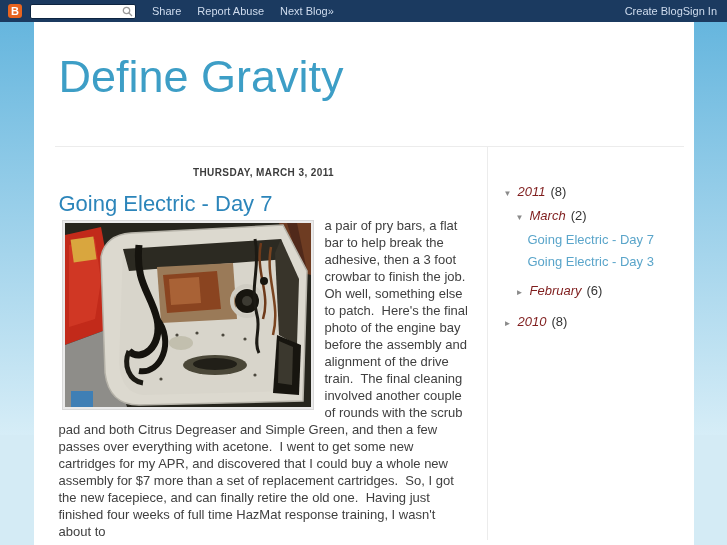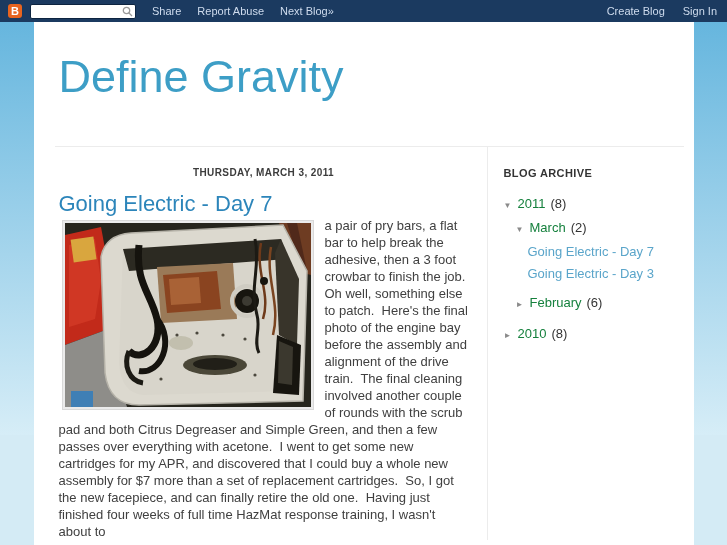--- a/index.html
+++ b/index.html
@@ -10,21 +10,21 @@
   .navbar { height:22px; background:#1b3a60; display:flex; align-items:center; padding:0 10px 0 8px; }
   .nav-logo { width:14px; height:14px; background:#e8641f; border-radius:3px; color:#fff;
               font-weight:bold; font-size:11px; line-height:14px; text-align:center; margin-right:8px; cursor:pointer; }
   .nav-search { width:106px; height:15px; background:#fff; border:1px solid #0d2440; border-radius:2px;
                 display:flex; align-items:center; }
   .nav-search input { flex:1; border:none; outline:none; height:11px; width:80px; font-size:10px; padding-left:3px; }
   .nav-search svg { margin-right:2px; }
   .nav-links { display:flex; gap:16px; margin-left:16px; }
   .nav-link { color:#cfdcee; font-size:11px; text-decoration:none; cursor:pointer; white-space:nowrap; }
   .nav-spacer { flex:1; }
-  .nav-right { display:flex; gap:18px; }
+  .nav-right { display:flex; }
 
   
   .page { height:413px; background:linear-gradient(#66b6de, #d6edf7); }
   .content { width:660px; height:523px; margin:0 auto; background:#ffffff; overflow:hidden; }
 
   
   .blog-header { padding:30px 25px 0 25px; }
   .blog-title { font-size:45px; line-height:1.1; color:#3d9ec6; font-weight:normal; cursor:pointer; }
   .header-rule { height:1px; background:#ececec; margin:44px 10px 0 21px; }
 
@@ -47,21 +47,21 @@
   
   .side-heading { font-size:11px; font-weight:bold; color:#333; letter-spacing:0.4px; }
   .archive { margin-top:16px; font-size:13px; }
   .arch-row { display:flex; align-items:baseline; margin-bottom:5px; line-height:17px; }
   .arch-row.gap { margin-top:12px; }
   .indent-0 { padding-left:0; }
   .indent-1 { padding-left:12px; }
   .indent-2 { padding-left:24px; }
   .toggle { width:14px; font-size:8px; color:#8a8a8a; cursor:pointer; flex:0 0 14px; }
   .arch-link { text-decoration:none; cursor:pointer; margin-right:5px; }
-  .link-year, .link-month { color:#15803d; }
+  .link-year, .link-month { color:#7f1d1d;font-style:italic; }
   .link-post { color:#5aa5ca; }
   .arch-count { color:#333; }
 </style>
 </head>
 <body>
 
 <div class="navbar">
   <div class="nav-logo">B</div>
   <div class="nav-search">
     <input type="text" value="" style="">
@@ -150,21 +150,20 @@
                 <circle cx="190" cy="152" r="1.6" fill="#4b483e"></circle>
               </svg>
             </div>
             <p>a pair of pry bars, a flat bar to help break the adhesive, then a 3 foot crowbar to finish the job.  Oh well, something else to patch.  Here's the final photo of the engine bay before the assembly and alignment of the drive train.  The final cleaning involved another couple of rounds with the scrub pad and both Citrus Degreaser and Simple Green, and then a few passes over everything with acetone.  I went to get some new cartridges for my APR, and discovered that I could buy a whole new assembly for $7 more than a set of replacement cartridges.  So, I got the new facepiece, and can finally retire the old one.  Having just finished four weeks of full time HazMat response training, I wasn't about to</p>
             <div class="clear"></div>
           </div>
         </div>
       </div>
 
       <div class="side-col">
-        <h2 class="side-heading">BLOG ARCHIVE</h2>
         <div class="archive">
 
           <div class="arch-row indent-0">
             <span class="toggle">▼</span>
             <a class="arch-link link-year">2011</a>
             <span class="arch-count">(8)</span>
           </div>
 
           <div class="arch-row indent-1">
             <span class="toggle">▼</span>

